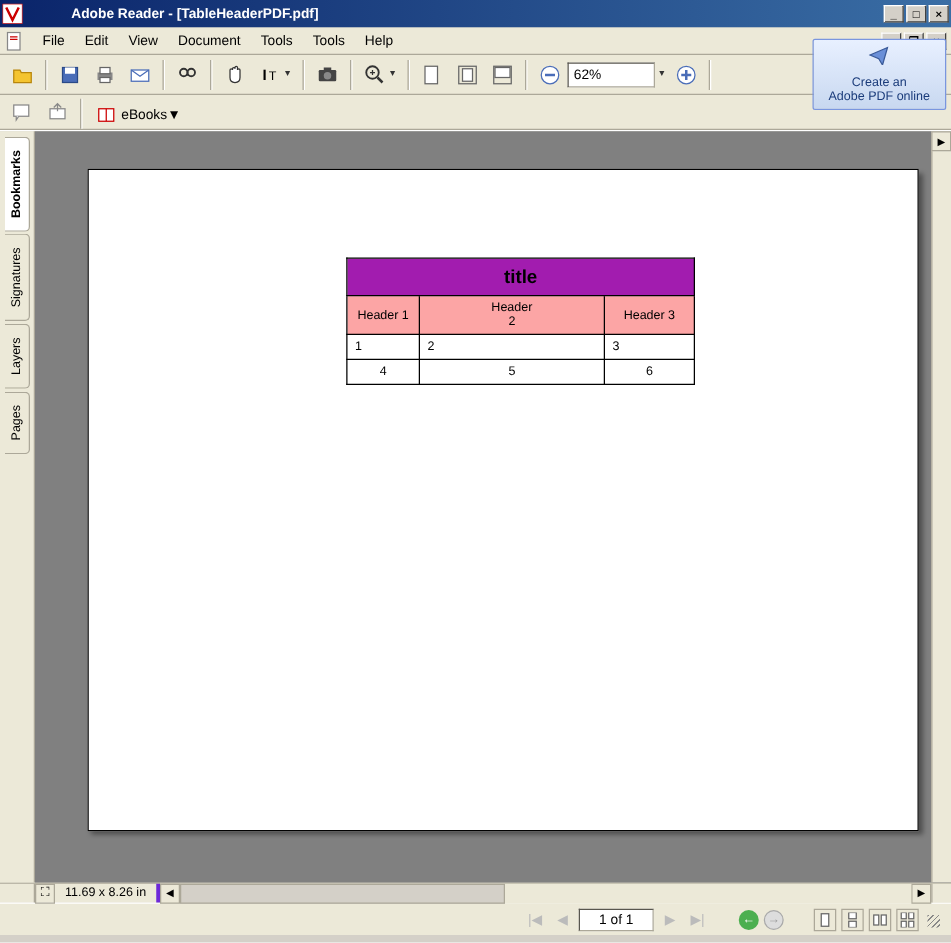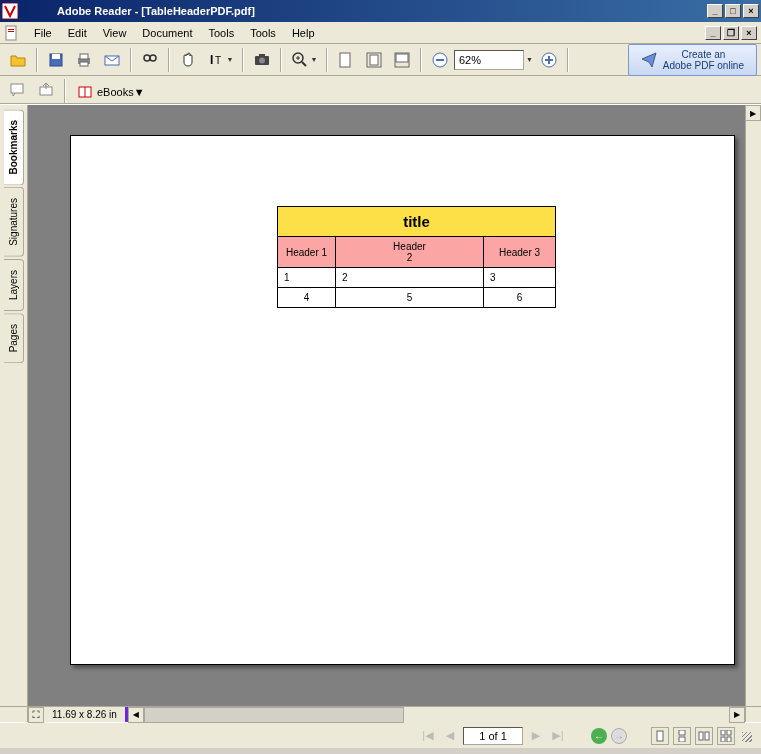--- a/index.html
+++ b/index.html
@@ -20,42 +20,42 @@
 .menubar .winbtn { width: 16px; height: 14px; background: #d4d0c8; border: 1px solid #fff; border-right-color: #404040; border-bottom-color: #404040; font-size: 9px; font-weight: bold; display: flex; align-items: center; justify-content: center; cursor: pointer; }
 
 
 .toolbar { height: 32px; background: #ece9d8; border-bottom: 1px solid #aca899; display: flex; align-items: center; padding: 0 4px; gap: 0; }
 .toolbtn { width: 28px; height: 26px; border: 1px solid transparent; display: flex; align-items: center; justify-content: center; cursor: pointer; border-radius: 2px; }
 .toolbtn svg { width: 18px; height: 18px; }
 .tbsep { width: 2px; height: 24px; border-left: 1px solid #aca899; border-right: 1px solid #fff; margin: 0 4px; }
 .toolbtn.drop { width: 36px; }
 .toolbtn .caret { font-size: 7px; margin-left: 2px; color: #333; }
 .zoomfield { width: 70px; height: 20px; border: 1px inset #aca899; background: #fff; font-size: 11px; padding: 0 4px; }
-.promo { margin-left: auto; border: 1px solid #7a96df; background: linear-gradient(#e8f0ff, #c8d8f0); padding: 4px 12px; font-size: 10px; color: #1a3b7a; text-align: center; display: flex; align-items: center; gap: 6px; border-radius: 2px; cursor: pointer; }
+.promo { margin-left: auto; border: 1px solid #7a96df; background: linear-gradient(#e8f0ff, #c8d8f0); padding: 4px 12px; font-size: 10px; color: #1a3b7a; text-align: center; display: flex; align-items: center; gap: 6px; border-radius: 2px; cursor: pointer; flex-direction: column; }
 .promo .promoicon svg { width: 16px; height: 16px; }
 
 .toolbar2 { height: 28px; background: #ece9d8; border-bottom: 1px solid #aca899; display: flex; align-items: flex-end; padding: 0 4px; }
 .ebooks { display: flex; align-items: center; border: 1px solid transparent; padding: 2px 6px; font-size: 11px; cursor: pointer; border-radius: 2px; }
 .ebooks svg { width: 16px; height: 16px; margin-right: 4px; }
 
 
 .mainwrap { display: flex; height: 602px; border-top: 1px solid #fff; }
 .navpane { width: 28px; background: #ece9d8; border-right: 1px solid #aca899; display: flex; flex-direction: column; align-items: center; padding-top: 4px; }
 .navtab { writing-mode: vertical-rl; transform: rotate(180deg); font-size: 10px; padding: 10px 4px; border: 1px solid #aca899; border-right: none; background: #ece9d8; margin-bottom: 2px; cursor: pointer; border-radius: 4px 0 0 4px; }
 .navtab.active { background: #fff; font-weight: bold; }
 
 .docarea { flex: 1; background: #808080; position: relative; overflow: hidden; }
 .scrollbtn-tr { position: absolute; top: 0; right: 0; width: 16px; height: 16px; background: #ece9d8; border: 1px solid #aca899; font-size: 8px; display: flex; align-items: center; justify-content: center; cursor: pointer; }
 .scrollbar-v { position: absolute; right: 0; top: 16px; bottom: 0; width: 16px; background: #ece9d8; border-left: 1px solid #aca899; }
 
 .page { position: absolute; top: 30px; left: 42px; width: 665px; height: 530px; background: #fff; border: 1px solid #000; box-shadow: 3px 3px 4px rgba(0,0,0,0.4); }
 
 .pdftable { position: absolute; top: 70px; left: 206px; border-collapse: collapse; }
 .pdftable th, .pdftable td { border: 1px solid #000; font-size: 10px; padding: 4px 6px; }
-.pdftable .titlerow th { background: #fde047; font-weight: bold; font-size: 15px; text-align: center; padding: 6px; }
+.pdftable .titlerow th { background: #a21caf; font-weight: bold; font-size: 15px; text-align: center; padding: 6px; }
 .pdftable .hdrrow th { background: #fca5a5; font-weight: normal; text-align: center; }
 .pdftable .r2 td { text-align: left; }
 .pdftable .r3 td { text-align: center; }
 .col1 { width: 58px; } .col2 { width: 148px; } .col3 { width: 72px; }
 
 
 .hscrollrow { height: 16px; background: #ece9d8; border-top: 1px solid #aca899; display: flex; align-items: center; font-size: 10px; }
 .hscrollrow .zbtn { width: 16px; height: 16px; border: 1px solid #aca899; display: flex; align-items: center; justify-content: center; cursor: pointer; }
 .hscrollrow .dims { padding: 0 8px; border-right: 3px solid #6d28d9; height: 100%; display: flex; align-items: center; }
 .hscrollrow .htrack { flex: 1; height: 16px; background: #ece9d8; position: relative; }

